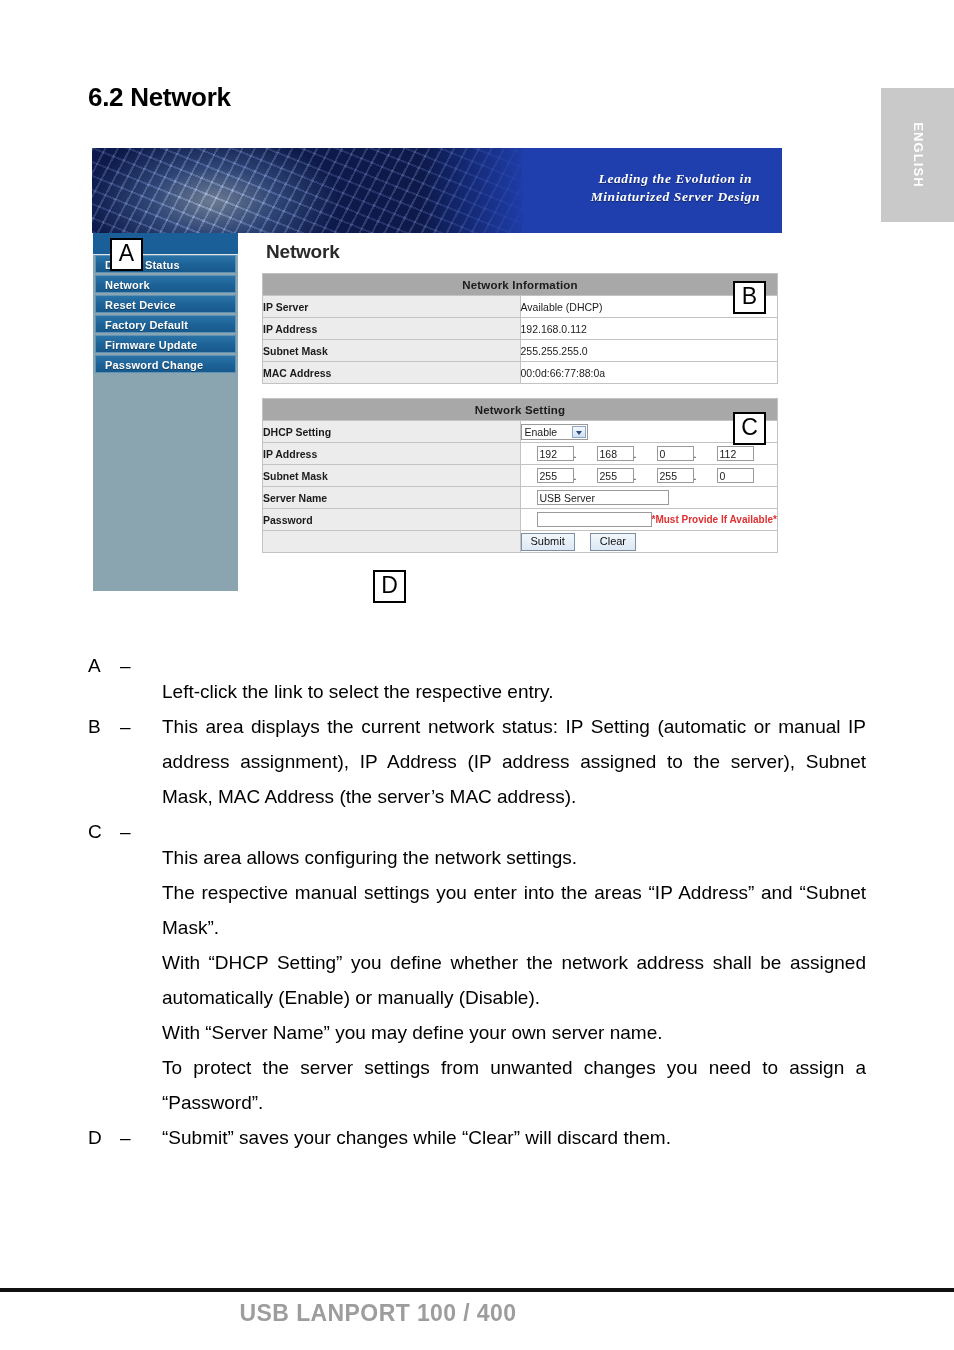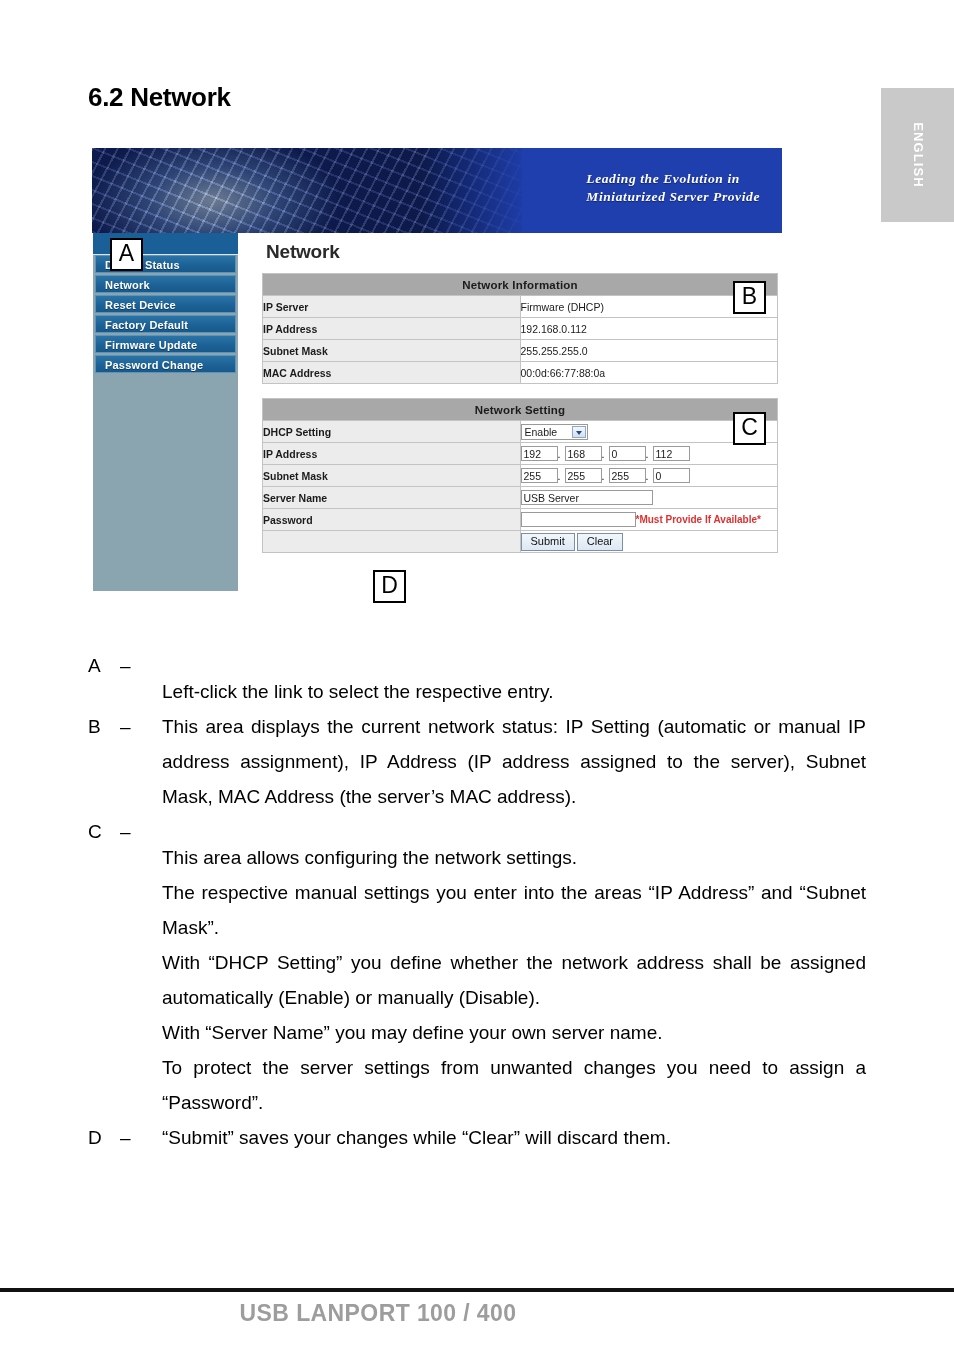--- a/index.html
+++ b/index.html
@@ -77,21 +77,21 @@
   .banner-art:after {
     content: "";
     position: absolute;
     right: -40px; top: 0; bottom: 0; width: 140px;
     background: linear-gradient(90deg, rgba(31,63,174,0) 0%, #1f3fae 78%);
   }
   .banner-tagline {
     position: absolute;
     right: 22px;
     top: 22px;
-    text-align: left;
+    text-align: center;
     color: #ffffff;
     font-family: "Liberation Serif", serif;
     font-style: italic;
     font-weight: bold;
     font-size: 13.5px;
     line-height: 18px;
     letter-spacing: 0.6px;
     text-shadow: 0 1px 1px rgba(0,0,0,0.45);
   }
 
@@ -202,20 +202,21 @@
     font-size: 10.5px;
     color: #1b1b1b;
     border: 1px solid #9a9a9a;
     background: #ffffff;
     height: 15px;
     line-height: 15px;
     padding: 0 2px;
     box-sizing: border-box;
     display: inline-block;
     vertical-align: middle;
+    margin-left: 16px;
   }
   .octet { width: 37px; }
   .dot { display: inline-block; width: 7px; font-size: 10.5px; vertical-align: middle; }
   .txt-name { width: 132px; }
   .txt-pass { width: 115px; }
 
   .select-box {
     display: inline-block;
     vertical-align: middle;
     border: 1px solid #9a9a9a;
@@ -256,21 +257,21 @@
 
   .btn {
     display: inline-block;
     vertical-align: middle;
     font-family: "Liberation Sans", sans-serif;
     font-size: 11px;
     color: #111111;
     background: linear-gradient(180deg, #f2f7fc 0%, #dce8f4 100%);
     border: 1px solid #7e8fa3;
     padding: 1px 9px 2px 9px;
-    margin-right: 2px;
+    margin-right: 15px;
     line-height: 13px;
   }
 
   
   .marker {
     position: absolute;
     width: 29px;
     height: 29px;
     background: #ffffff;
     border: 2px solid #000000;
@@ -354,21 +355,21 @@
 </div>
 
 <div class="section-heading">6.2 Network</div>
 
 <div class="figure">
 
   <div class="banner">
     <div class="banner-art"></div>
     <div class="banner-tagline">
       <div>Leading the Evolution in</div>
-      <div>Miniaturized Server Provide</div>
+      <div>Miniaturized Server Design</div>
     </div>
   </div>
 
   <div class="ui-body">
 
     <div class="sidebar">
       <div class="sidebar-top"></div>
       <a class="menu-item">Device Status</a>
       <a class="menu-item">Network</a>
       <a class="menu-item">Reset Device</a>
@@ -380,21 +381,21 @@
     <div class="content">
       <div class="content-title">Network</div>
 
       <table class="ui-table">
         <tbody>
             <tr>
           <td class="tbl-head" colspan="2">Network Information</td>
         </tr>
         <tr>
           <td class="lbl-cell">IP Server</td>
-          <td class="val-cell">Firmware (DHCP)</td>
+          <td class="val-cell">Available (DHCP)</td>
         </tr>
         <tr>
           <td class="lbl-cell">IP Address</td>
           <td class="val-cell">192.168.0.112</td>
         </tr>
         <tr>
           <td class="lbl-cell">Subnet Mask</td>
           <td class="val-cell">255.255.255.0</td>
         </tr>
         <tr>

